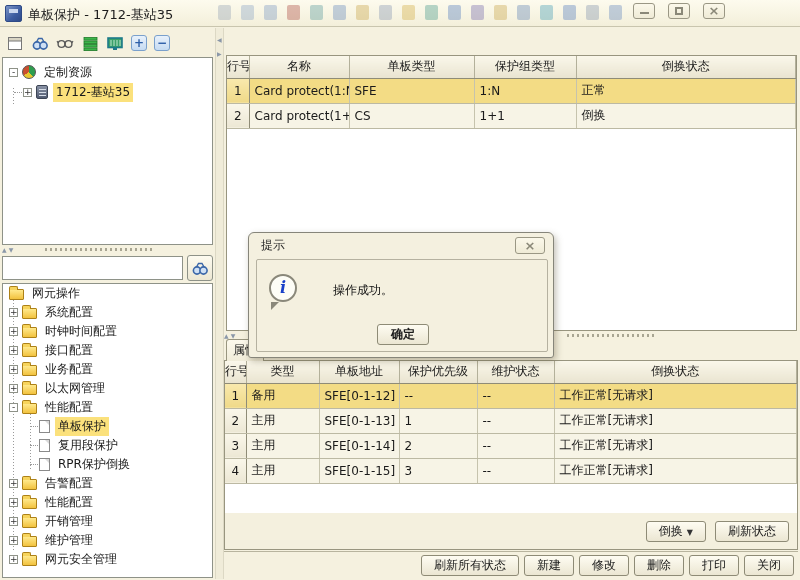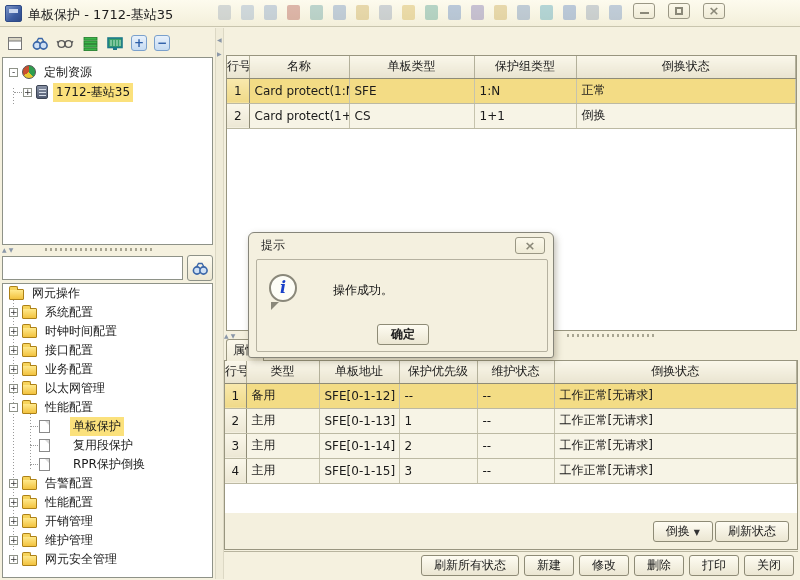--- a/index.html
+++ b/index.html
@@ -42,21 +42,21 @@
   .tree-top { left:2px; top:57px; width:211px; height:188px; padding-top:4px; }
   .tree-bottom { left:2px; top:283px; width:211px; height:295px; overflow:hidden; }
   .tree-row { position:relative; height:20px; display:flex; align-items:center;
     white-space:nowrap; padding-left:6px; }
   .tree-bottom .tree-row { height:19px; }
   .expander { width:9px; height:9px; min-width:9px; border:1px solid #8e9288; background:#fff;
     font-size:9px; line-height:7px; text-align:center; color:#333; margin-right:4px; }
   .tree-label { padding:1px 3px; }
   .tree-label.selected { background:#fbe17c; }
   .lv1 { padding-left:6px; }
-  .lv2 { padding-left:36px;gap:15px; }
+  .lv2 { padding-left:36px; }
   .lv2::before { content:""; position:absolute; left:27px; top:9px; width:8px;
     border-top:1px dotted #9a9a9a; }
   .res-child { padding-left:20px; }
   .res-child::before { content:""; position:absolute; left:11px; top:10px; width:8px;
     border-top:1px dotted #9a9a9a; }
   .vline { position:absolute; width:1px;
     background:repeating-linear-gradient(180deg,#9a9a9a 0 1px,transparent 1px 3px); }
 
   
   .globe-icon { width:14px; height:14px; min-width:14px; border-radius:50%; margin-right:5px;
@@ -108,21 +108,21 @@
     text-align:center; padding:0; }
   .grid tr.selected td { background:#f3dc85; }
   .grid tr.selected td.rownum { background:linear-gradient(#f9e9ad,#efd988); }
 
   
   .props-tab { position:absolute; left:226px; top:339px; width:38px; height:22px; z-index:2;
     background:linear-gradient(#fcf9ed,#f0ecd9); border:1px solid #98957f; border-bottom:none;
     border-radius:3px 3px 0 0; text-align:center; line-height:20px; }
   .props-footer { position:absolute; left:0; right:0; bottom:0; height:36px;
     background:#f4f0de; display:flex; justify-content:flex-end; align-items:center;
-    gap:2px; padding-right:8px; }
+    gap:9px; padding-right:8px; }
   .btn { background:linear-gradient(#fefcf2,#ebe6d2); border:1px solid #8e8b76; border-radius:3px;
     font-family:"DejaVu Sans",sans-serif; font-size:12px; color:#1a1a1a; height:21px;
     padding:0 12px; text-align:center; cursor:default; white-space:nowrap; }
   .dd-arrow { font-size:8px; color:#333; margin-left:4px; }
   .bottom-sep { position:absolute; left:224px; top:551px; width:574px;
     border-top:1px solid #b8b49e; }
   .bottom-bar { position:absolute; left:224px; top:555px; width:574px; display:flex;
     justify-content:flex-end; align-items:center; gap:5px; padding-right:4px; }
 
   

